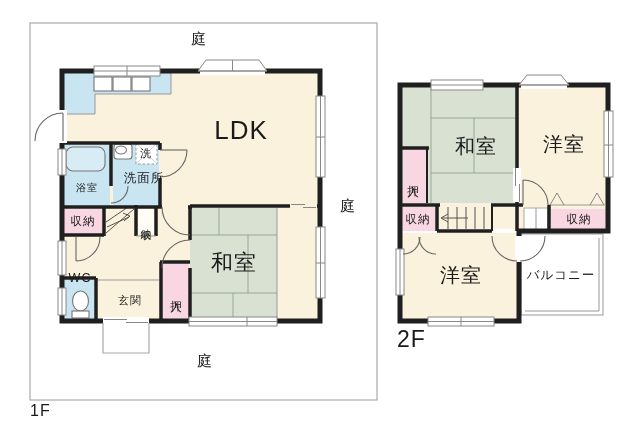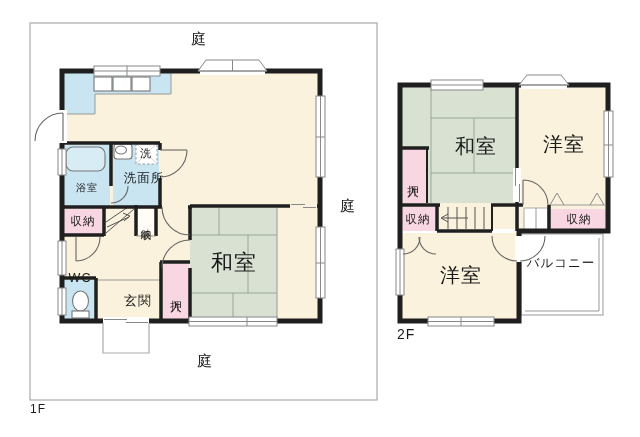--- a/index.html
+++ b/index.html
@@ -294,34 +294,35 @@
       <path d="M 545,236 A 25,25 0 0 1 520,261" class="arc"></path>
       <path d="M 420,237 A 17,17 0 0 1 403,254" class="arc"></path>
       <path d="M 419,237 A 17,17 0 0 0 436,254" class="arc"></path>
     </g>
   </g>
 </svg>
 
 <div class="lbl" style="left:199px;top:39px;font-size:15px">庭</div>
 <div class="lbl" style="left:348px;top:206px;font-size:15px">庭</div>
 <div class="lbl" style="left:205px;top:361px;font-size:15px">庭</div>
-<div class="lbl corner" style="left:30px;top:403px;font-size:12px">1F</div>
-<div class="lbl corner" style="left:397px;top:327px;font-size:14px">2F</div>
-
+<div class="lbl corner" style="left:30px;top:403px;font-size:16px">1F</div>
+<div class="lbl corner" style="left:397px;top:327px;font-size:23px">2F</div>
+
+<div class="lbl" style="left:241px;top:131px;font-size:26px">LDK</div>
 <div class="lbl" style="left:87px;top:188px;font-size:10px">浴室</div>
 <div class="lbl" style="left:144px;top:179px;font-size:12.5px">洗面所</div>
 <div class="lbl" style="left:146px;top:154px;font-size:11px">洗</div>
 <div class="lbl" style="left:83px;top:221px;font-size:11.5px">収納</div>
 <div class="lbl vert" style="left:146px;top:221px;font-size:10.5px">収納</div>
 <div class="lbl" style="left:80px;top:279px;font-size:12.5px">WC</div>
-<div class="lbl" style="left:138px;top:301px;font-size:13px">玄関</div>
+<div class="lbl" style="left:130px;top:301px;font-size:11px">玄関</div>
 <div class="lbl vert" style="left:176px;top:291px;font-size:11.5px">押入</div>
 <div class="lbl" style="left:234px;top:263px;font-size:22px">和室</div>
 
 <div class="lbl" style="left:476px;top:146px;font-size:20px">和室</div>
 <div class="lbl" style="left:564px;top:144px;font-size:20px">洋室</div>
 <div class="lbl" style="left:461px;top:275px;font-size:20px">洋室</div>
 <div class="lbl vert" style="left:413px;top:176px;font-size:11.5px">押入</div>
 <div class="lbl" style="left:418px;top:219px;font-size:11.5px">収納</div>
 <div class="lbl" style="left:579px;top:219px;font-size:11.5px">収納</div>
-<div class="lbl" style="left:561px;top:264px;font-size:12.5px">バルコニー</div>
+<div class="lbl" style="left:561px;top:276px;font-size:12.5px">バルコニー</div>
 
 </div>
 
 </body></html>

